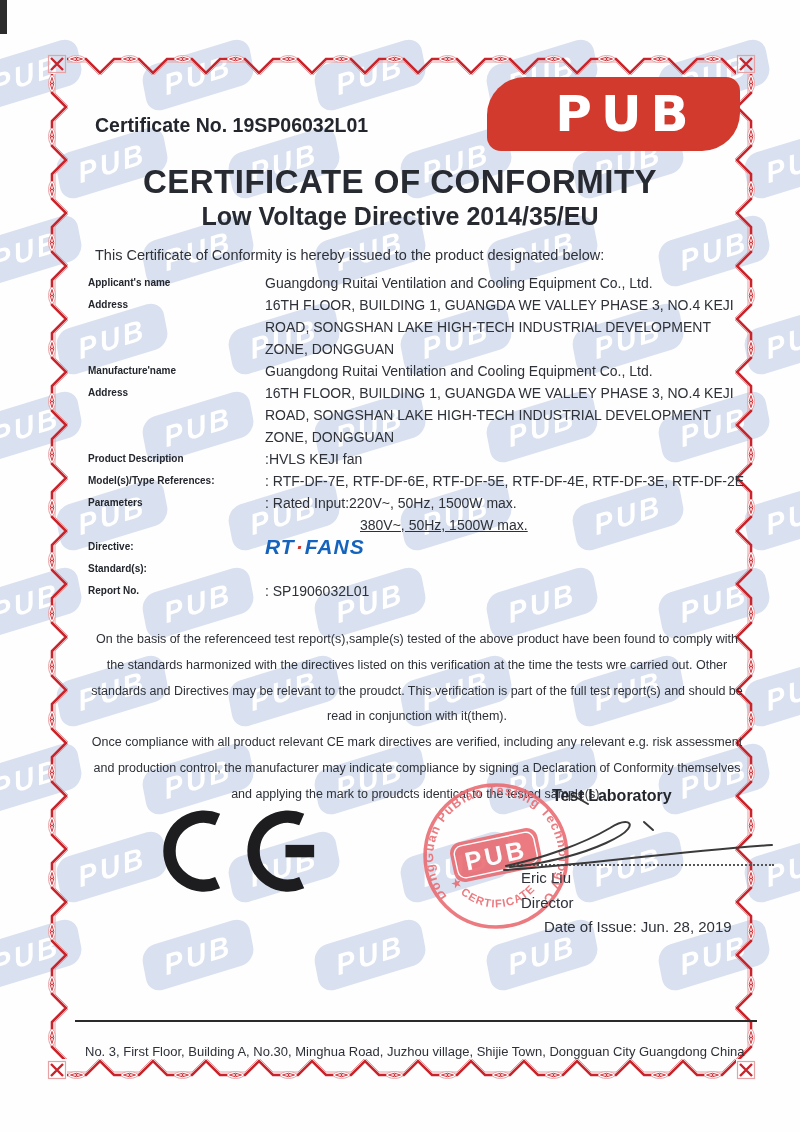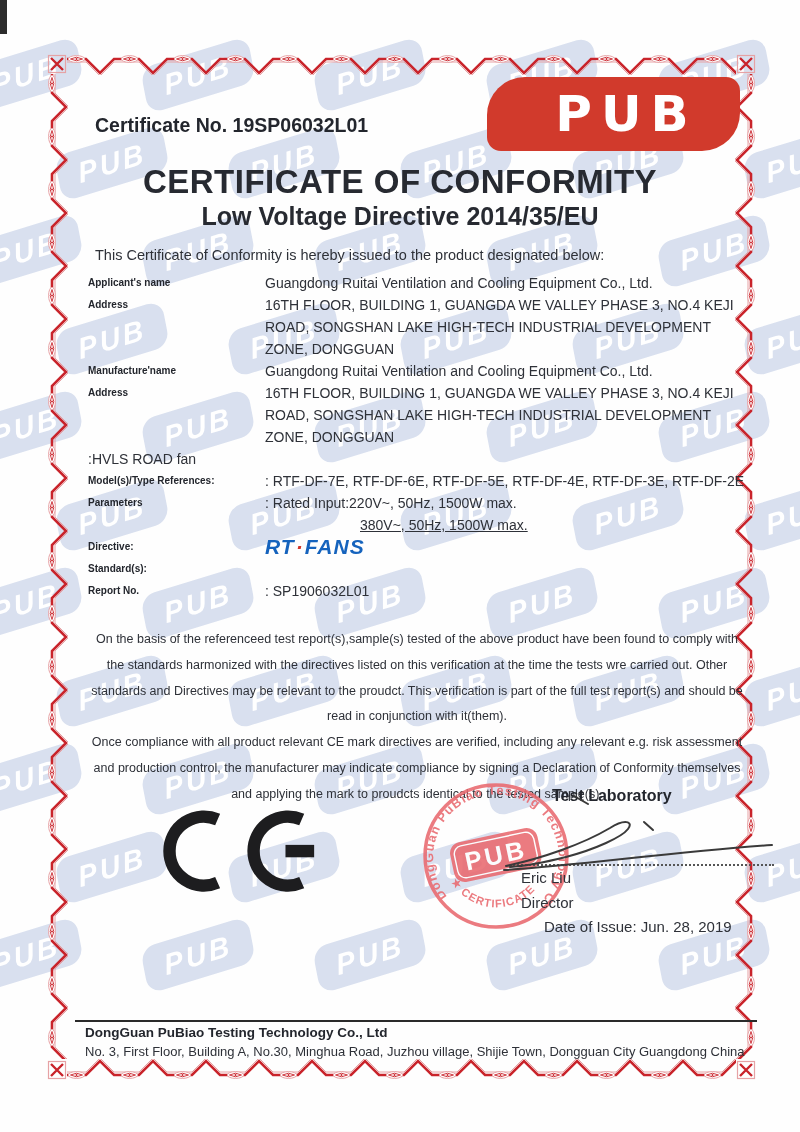--- a/index.html
+++ b/index.html
@@ -252,22 +252,23 @@
     </div>
     <div class="frow">
       <div class="flabel">Address</div>
       <div>
         <div class="fline">16TH FLOOR, BUILDING 1, GUANGDA WE VALLEY PHASE 3, NO.4 KEJI</div>
         <div class="fline">ROAD, SONGSHAN LAKE HIGH-TECH INDUSTRIAL DEVELOPMENT</div>
         <div class="fline">ZONE, DONGGUAN</div>
       </div>
     </div>
     <div class="frow">
-      <div>
-          <div class="fline">:HVLS ROAD fan</div>
+      <div class="flabel">Product Description</div>
+      <div>
+          <div class="fline">:HVLS KEJI fan</div>
         </div>
     </div>
     <div class="frow">
       <div class="flabel">Model(s)/Type References:</div>
       <div>
           <div class="fline">: RTF-DF-7E, RTF-DF-6E, RTF-DF-5E, RTF-DF-4E, RTF-DF-3E, RTF-DF-2E</div>
         </div>
     </div>
     <div class="frow">
       <div class="flabel">Parameters</div>
@@ -330,16 +331,15 @@
     <path class="sig-stroke" d="M16,88 C90,84 180,70 284,63"></path>
     <path class="sig-stroke" d="M86,14 L100,22"></path>
     <path class="sig-stroke" d="M156,40 L165,48"></path>
   </svg>
   <div class="sig-line"></div>
   <div class="signer-name">Eric Liu</div>
   <div class="signer-title">Director</div>
   <div class="issue-date">Date of Issue: Jun. 28, 2019</div>
 
   <div class="footer-line"></div>
-  <div class="footer-company">DongGuan PuBiao Testing Technology Co., Ltd</div>
   <div class="footer-address">No. 3, First Floor, Building A, No.30, Minghua Road, Juzhou village, Shijie Town, Dongguan City Guangdong China</div>
 
 </div>
 
 </body></html>

